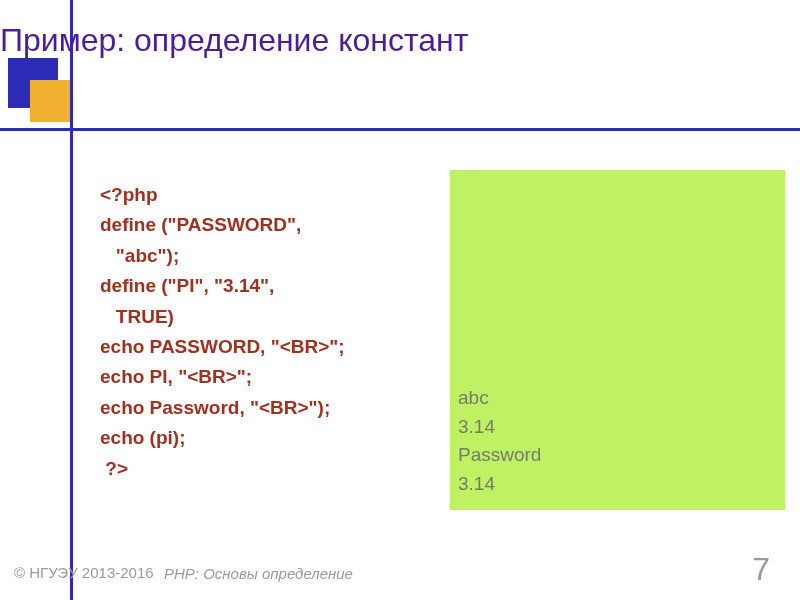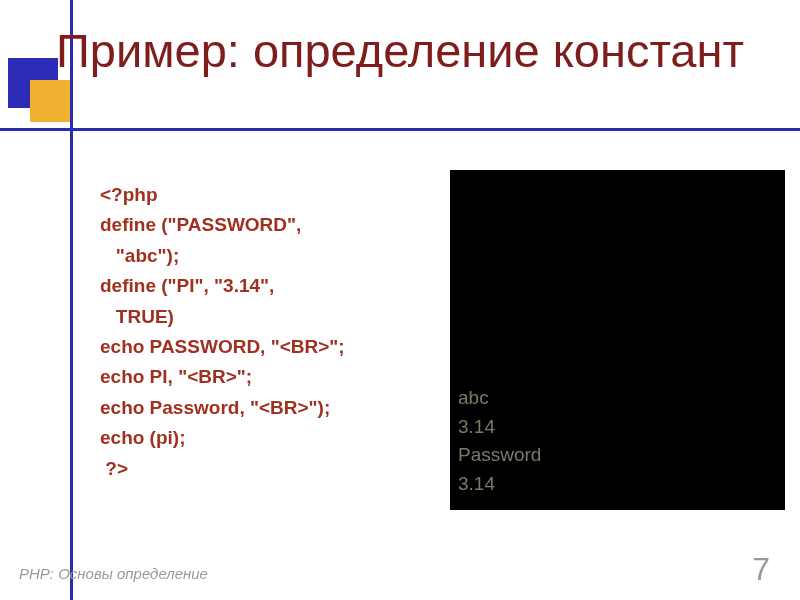--- a/index.html
+++ b/index.html
@@ -44,23 +44,22 @@
   }
   .decoration .vbar {
     position: absolute;
     left: 70px;
     top: -50px;
     width: 3px;
     height: 650px;
     background: #2b2bb5;
   }
   .title {
-    color: #7f1d1d;
-    font-size: 47px;
-    text-align: center;
+    color: #4c1d95;
+    font-size: 32px;
     position: absolute;
     top: 20px;
     left: 0;
     right: 0;
     line-height: 1.3;
     font-weight: normal;
   }
   .content {
     position: absolute;
     left: 100px;
@@ -77,21 +76,21 @@
     line-height: 1.6;
     font-weight: 600;
     white-space: pre;
   }
   .output-box {
     position: absolute;
     left: 450px;
     top: 170px;
     width: 335px;
     height: 340px;
-    background: #000000;
+    background: #bef264;
     padding: 4px;
   }
   .output-text {
     position: absolute;
     left: 8px;
     bottom: 12px;
     font-family: Verdana, Geneva, sans-serif;
     font-size: 19px;
     color: #7a7a68;
     line-height: 1.5;
@@ -150,15 +149,16 @@
 <span>define ("PI", "3.14",</span>
 <span>   TRUE)</span>
 <span>echo PASSWORD, "&lt;BR&gt;";</span>
 <span>echo PI, "&lt;BR&gt;";</span>
 <span>echo Password, "&lt;BR&gt;");</span>
 <span>echo (pi);</span>
 <span> ?&gt;</span></div>
 </div>
 
 <div class="footer">
+  <div class="copyright">© НГУЭУ 2013-2016</div>
   <div class="subtitle">PHP: Основы определение</div>
   <div class="pagenum">7</div>
 </div>
 
 </body></html>

